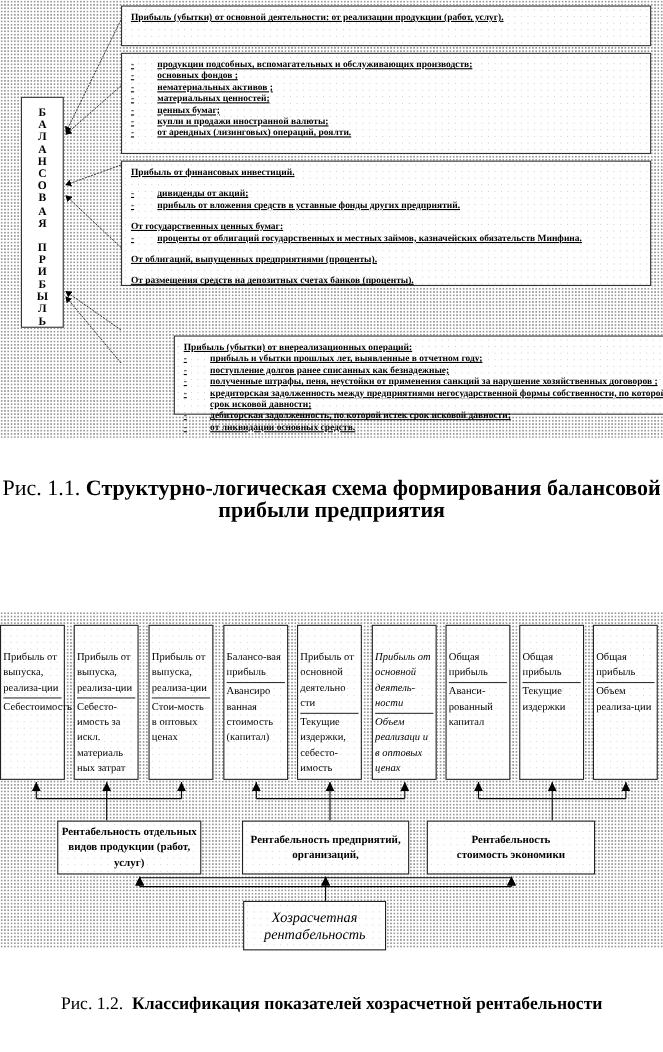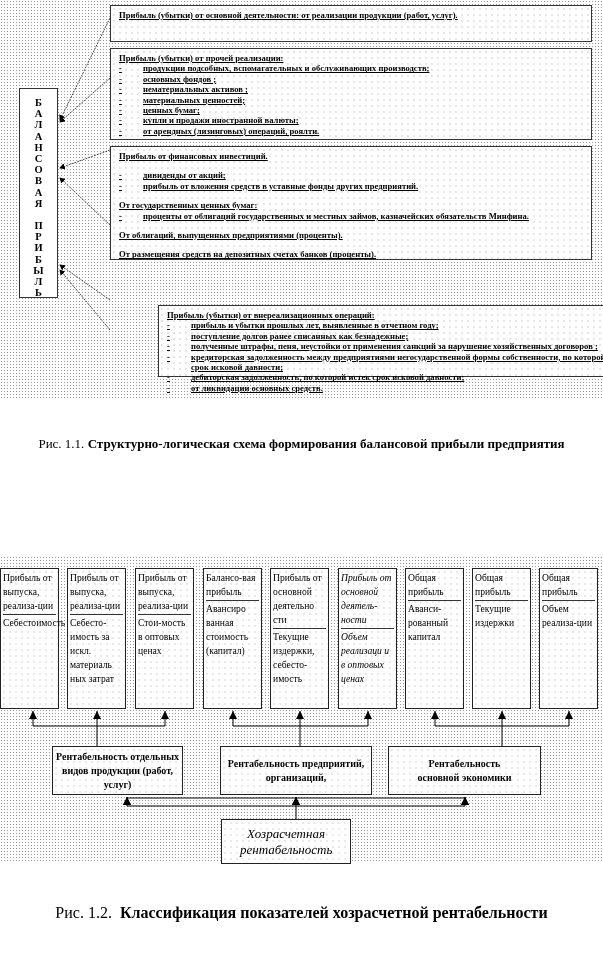--- a/index.html
+++ b/index.html
@@ -33,34 +33,34 @@
   .tbox {
     left:110px; width:482px; box-sizing:border-box;
     border:1px solid #333; padding:4px 8px 3px 8px;
     font-weight:bold; font-size:8.6px; line-height:10.4px;
   }
   .tbox .line { display:flex; }
   .tbox .dash { width:24px; flex:0 0 24px; }
   .tbox .gap { height:9px; }
   .cap1 {
     left:0; top:434px; width:603px; text-align:center;
-    font-size:13px; line-height:20px; font-weight:bold;
+    font-size:20px; line-height:20px; font-weight:bold;
   }
   .cap1 .lead { font-weight:normal; }
 
   
   #fig2 { left:0; top:556px; width:603px; height:306px; }
   .col {
     top:12px; width:59px; height:141px; box-sizing:border-box;
     border:1px solid #222; padding:2px 2px;
     font-size:9.6px; line-height:14px; background:#fff;
     background-image: radial-gradient(#d0d0d0 0.6px, transparent 0.8px);
     background-size:6px 6px;
   }
-  .col .top { border-bottom:1.5px solid #333; padding-bottom:1px; margin-bottom:1px; }
+  .col .top { border-bottom:1.5px solid #333; padding-bottom:1px; margin-bottom:1px;margin-top:20px; }
   .mid {
     top:190px; height:49px; box-sizing:border-box; border:1px solid #222;
     background:#fff;
     background-image: radial-gradient(#d0d0d0 0.6px, transparent 0.8px);
     background-size:6px 6px;
     font-weight:bold; font-size:10px; line-height:14px; text-align:center;
     display:flex; flex-direction:column; justify-content:center;
   }
   .root {
     left:221px; top:263px; width:130px; height:45px; box-sizing:border-box;
@@ -114,21 +114,20 @@
       <span>Ы</span>
       <span>Л</span>
       <span>Ь</span>
     </div>
 
   <div class="abs tbox dots-light" style="top:5px;height:37px;">
     <div>Прибыль (убытки) от основной деятельности: от реализации продукции (работ, услуг).</div>
   </div>
 
   <div class="abs tbox dots-light" style="top:48px;height:92px;" id="box1">
-    <div>Прибыль (убытки) от прочей реализации:</div>
   <div class="line">
         <span class="dash">-</span>
         <span>продукции подсобных, вспомагательных и обслуживающих производств;</span>
       </div>
       <div class="line">
         <span class="dash">-</span>
         <span>основных фондов ;</span>
       </div>
       <div class="line">
         <span class="dash">-</span>
@@ -293,21 +292,21 @@
       </div>
     </div>
 
   <div class="abs mid" style="left:52px;width:131px;">
     <div>Рентабельность отдельных видов продукции (работ, услуг)</div>
   </div>
   <div class="abs mid" style="left:220px;width:152px;">
     <div>Рентабельность предприятий, организаций,</div>
   </div>
   <div class="abs mid" style="left:388px;width:153px;">
-    <div style="padding:0 20px;">Рентабельность основной экономики</div>
+    <div style="padding:0 20px;">Рентабельность стоимость экономики</div>
   </div>
 
   <div class="abs root">
     <div style="padding:0 18px;font-style:italic;">Хозрасчетная рентабельность</div>
   </div>
 </div>
 
 <div class="abs cap2">
   <span>Рис. 1.2.</span>&nbsp;
   <span class="bold">Классификация показателей хозрасчетной рентабельности</span>

